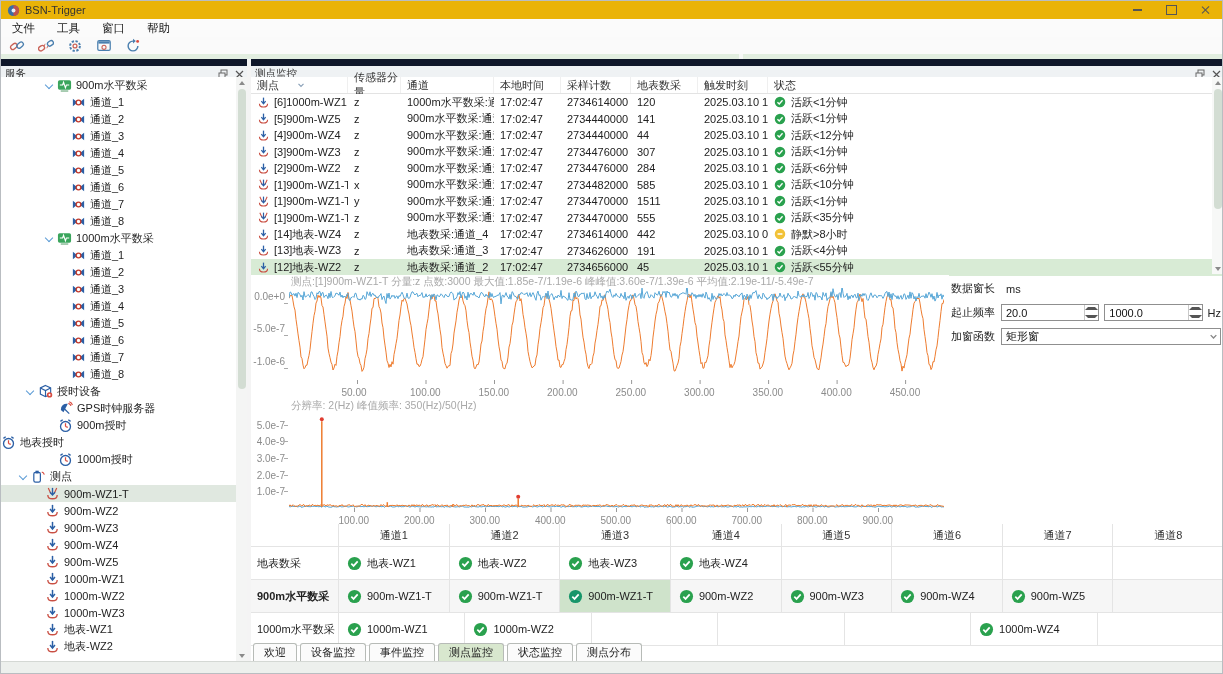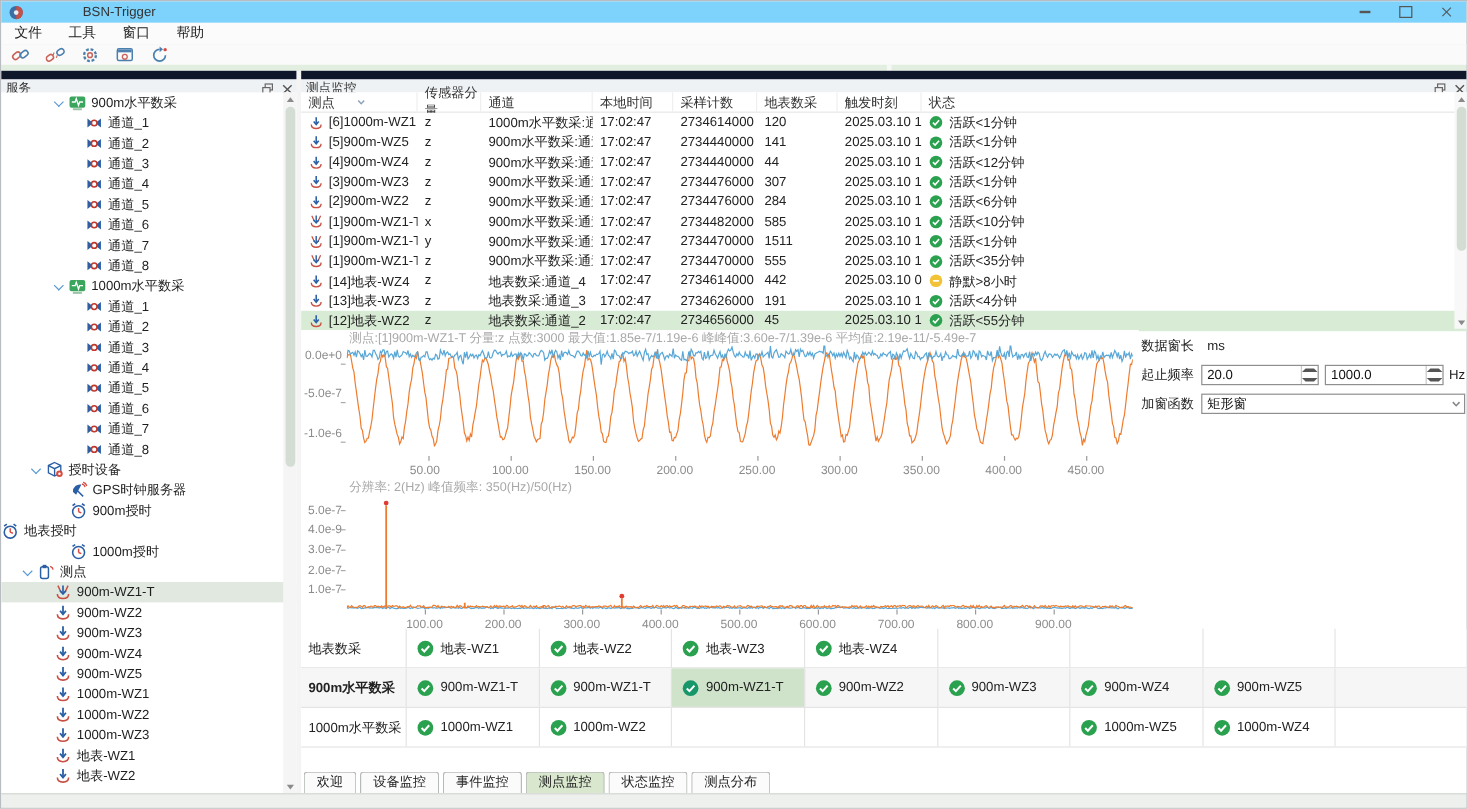--- a/index.html
+++ b/index.html
@@ -1,18 +1,18 @@
 <!DOCTYPE html>
 <html><head>
 <meta charset="utf-8">
 <style>
   html,body{margin:0;padding:0;background:#d7dad7;}
   #app{position:relative;width:1223px;height:674px;background:#f4f4f4;font-family:"Liberation Sans","DejaVu Sans",sans-serif;font-size:11px;color:#222;overflow:hidden;border:1px solid #b9bdc1;box-sizing:border-box;}
   
-  .titlebar{position:absolute;left:0;top:0;width:100%;height:18px;background:#7dd3fc;display:flex;align-items:center;gap:44px;}
+  .titlebar{position:absolute;left:0;top:0;width:100%;height:18px;background:#eab308;display:flex;align-items:center;}
   .appicon{width:13px;height:13px;margin:0 5px 0 6px;display:flex;}
   .title-text{font-size:11px;color:#333;}
   .wincontrols{position:absolute;right:0;top:0;height:18px;display:flex;}
   .winbtn{width:34px;height:18px;display:flex;align-items:center;justify-content:center;}
   .min-glyph{width:9px;height:1.5px;background:#555;}
   .max-glyph{width:9px;height:8px;border:1.2px solid #555;}
   .close-glyph{position:relative;width:10px;height:10px;}
   .close-glyph::before,.close-glyph::after{content:'';position:absolute;left:4.5px;top:0;width:1.3px;height:10px;background:#555;}
   .close-glyph::before{transform:rotate(45deg);}.close-glyph::after{transform:rotate(-45deg);}
   
@@ -1018,20 +1018,31 @@
           <div class="combo-arrow">
             <svg width="9" height="9" viewBox="0 0 8 8">
               <path d="M1.5 2.8 L4 5.4 L6.5 2.8" stroke="#888" fill="none" stroke-width="1.2"></path>
             </svg>
           </div>
         </div>
       </div>
     </div>
 
   <div class="grid" id="grid">
+      <div class="grow ghead">
+        <div class="gcell rowlabel"></div>
+        <div class="gcell chan">通道1</div>
+        <div class="gcell chan">通道2</div>
+        <div class="gcell chan">通道3</div>
+        <div class="gcell chan">通道4</div>
+        <div class="gcell chan">通道5</div>
+        <div class="gcell chan">通道6</div>
+        <div class="gcell chan">通道7</div>
+        <div class="gcell chan">通道8</div>
+      </div>
       <div class="grow gdata">
         <div class="gcell rowlabel">地表数采</div>
         <div class="gcell chan">
           <span class="gchk">
             <svg viewBox="0 0 16 16">
               <circle cx="8" cy="8" r="7" fill="#2aa14e"></circle>
               <path d="M4.6 8.2 L7 10.6 L11.4 5.7" stroke="#fff" stroke-width="1.8" fill="none"></path>
             </svg>
           </span>
           <span>地表-WZ1</span>
@@ -1151,29 +1162,20 @@
             <svg viewBox="0 0 16 16">
               <circle cx="8" cy="8" r="7" fill="#2aa14e"></circle>
               <path d="M4.6 8.2 L7 10.6 L11.4 5.7" stroke="#fff" stroke-width="1.8" fill="none"></path>
             </svg>
           </span>
           <span>1000m-WZ2</span>
         </div>
         <div class="gcell chan"></div>
         <div class="gcell chan"></div>
         <div class="gcell chan"></div>
-        <div class="gcell chan">
-          <span class="gchk">
-            <svg viewBox="0 0 16 16">
-              <circle cx="8" cy="8" r="7" fill="#2aa14e"></circle>
-              <path d="M4.6 8.2 L7 10.6 L11.4 5.7" stroke="#fff" stroke-width="1.8" fill="none"></path>
-            </svg>
-          </span>
-          <span>1000m-WZ5</span>
-        </div>
         <div class="gcell chan">
           <span class="gchk">
             <svg viewBox="0 0 16 16">
               <circle cx="8" cy="8" r="7" fill="#2aa14e"></circle>
               <path d="M4.6 8.2 L7 10.6 L11.4 5.7" stroke="#fff" stroke-width="1.8" fill="none"></path>
             </svg>
           </span>
           <span>1000m-WZ4</span>
         </div>
         <div class="gcell chan"></div>

